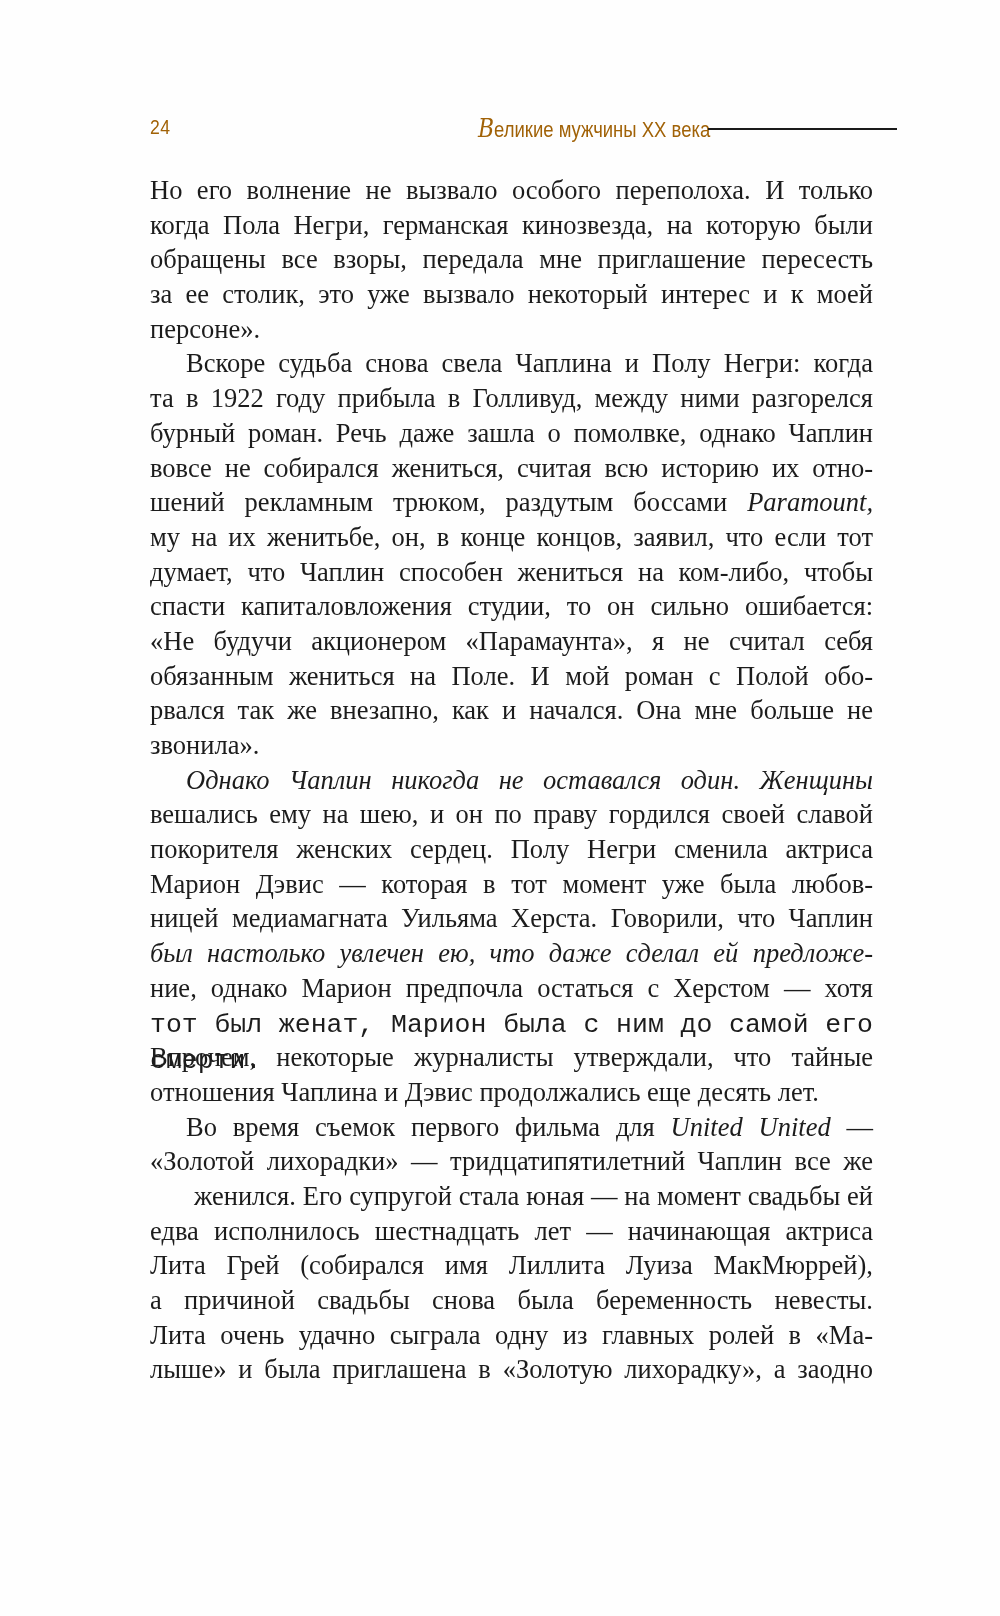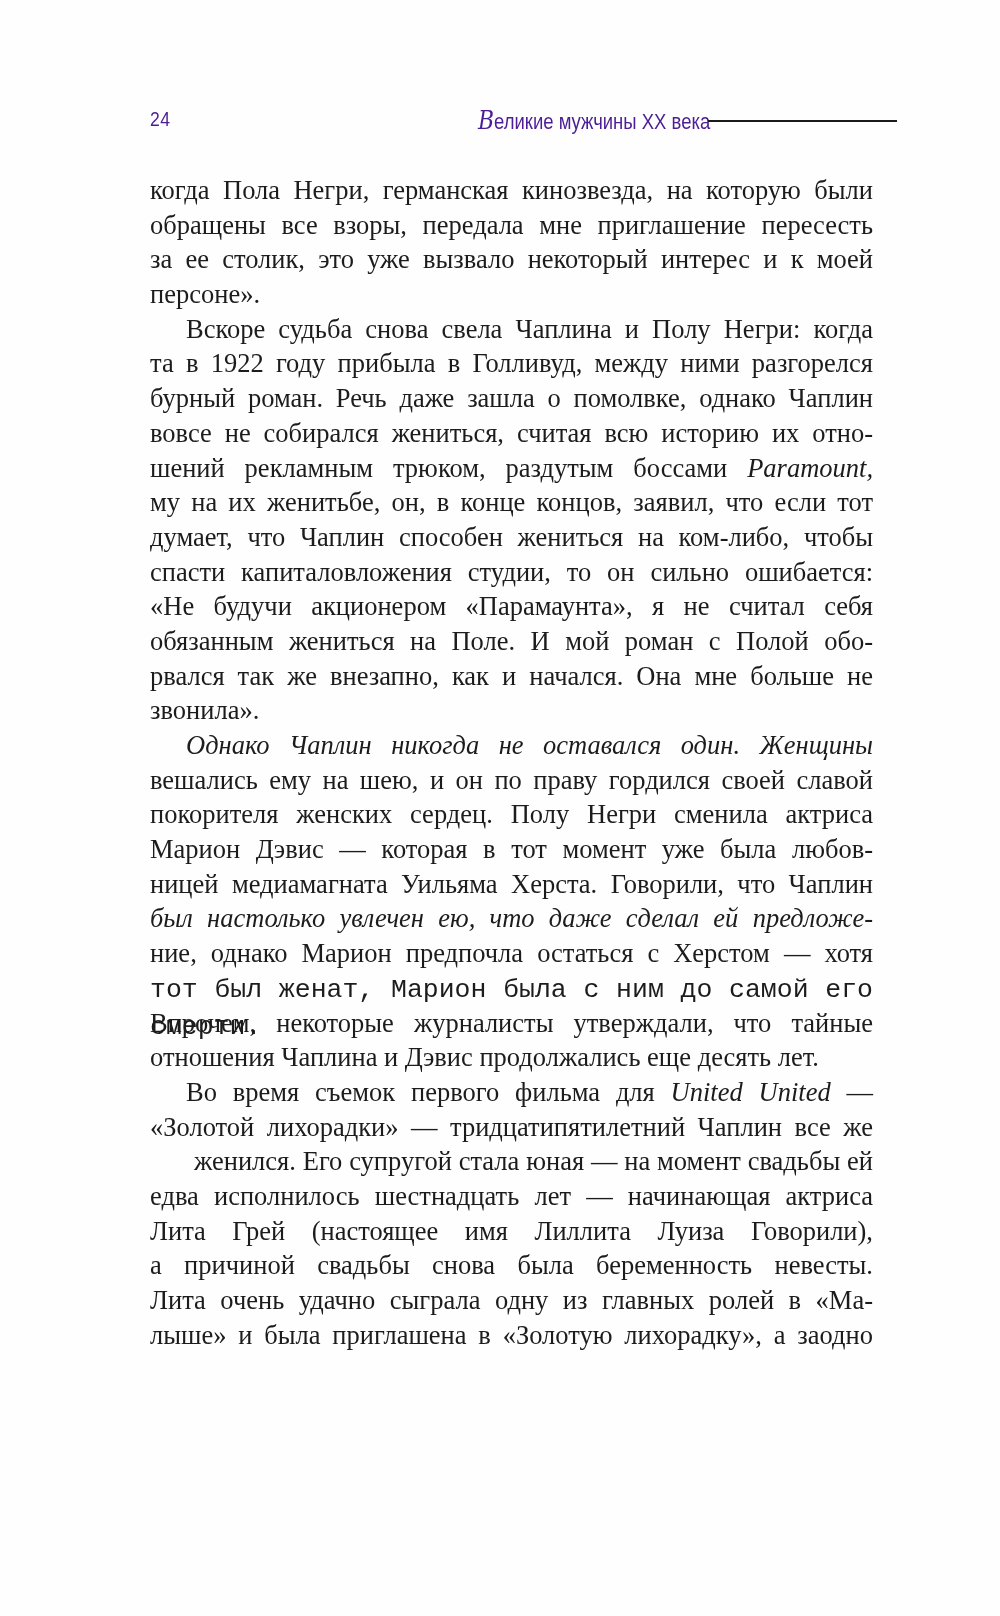--- a/index.html
+++ b/index.html
@@ -1,20 +1,20 @@
 <!DOCTYPE html>
 <html><head>
 <meta charset="utf-8">
 <style>
   html, body { margin: 0; padding: 0; background: #ffffff; }
   body { width: 1000px; height: 1616px; position: relative; overflow: hidden; }
   .page { position: absolute; left: 0; top: 0; width: 1000px; height: 1616px; background: #fefefe; }
   .header {
-    position: absolute; left: 150px; top: 100px; width: 748px; height: 40px;
-    font-family: "Liberation Sans", "DejaVu Sans", sans-serif; color: #4c1d95;
+    position: absolute; left: 150px; top: 108px; width: 748px; height: 40px;
+    font-family: "Liberation Sans", "DejaVu Sans", sans-serif; color: #a16207;
   }
   .page-number { position: absolute; left: 0; top: 8px; font-size: 20px; letter-spacing: 0.5px; transform: scaleX(0.88); transform-origin: left; }
   .running-title { position: absolute; left: 328px; top: 5px; font-size: 22px; white-space: nowrap; transform: scaleX(0.84); transform-origin: left; }
   .running-title .initial { font-family: "DejaVu Serif", serif; font-style: italic; font-size: 26px; }
   .header-rule { position: absolute; left: 558px; top: 20px; width: 189px; height: 2px; background: #1a1a1a; }
   .body-text {
     position: absolute; left: 150px; top: 173px; width: 723px;
     font-family: "Liberation Serif", "DejaVu Serif", serif; font-size: 26.5px; line-height: 34.7px;
     color: #1c1c1c; text-align: justify;
   }
@@ -29,20 +29,21 @@
 
 <div class="page">
   <div class="header">
     <span class="page-number">24</span>
     <span class="running-title"><span class="initial">В</span><span>еликие мужчины XX века</span></span>
     <div class="header-rule"></div>
   </div>
 
   <div class="body-text" id="body-text">
       <div>
+        <span class="line"><span style="white-space: normal;">Но его волнение не вызвало особого переполоха. И только</span></span>
         <span class="line"><span style="white-space: normal;">когда Пола Негри, германская кинозвезда, на которую были</span></span>
         <span class="line"><span style="white-space: normal;">обращены все взоры, передала мне приглашение пересесть</span></span>
         <span class="line"><span style="white-space: normal;">за ее столик, это уже вызвало некоторый интерес и к моей</span></span>
         <span class="line last"><span style="white-space: normal;">персоне».</span></span>
       </div>
       <div>
         <span class="line indent"><span style="white-space: normal;">Вскоре судьба снова свела Чаплина и Полу Негри: когда</span></span>
         <span class="line"><span style="white-space: normal;">та в 1922 году прибыла в Голливуд, между ними разгорелся</span></span>
         <span class="line"><span style="white-space: normal;">бурный роман. Речь даже зашла о помолвке, однако Чаплин</span></span>
         <span class="line"><span style="white-space: normal;">вовсе не собирался жениться, считая всю историю их отно-</span></span>
@@ -65,19 +66,19 @@
         <span class="line"><span style="white-space: normal;">ние, однако Марион предпочла остаться с Херстом — хотя</span></span>
         <span class="line"><span style="white-space: normal; font-family: Liberation Mono, monospace;">тот был женат, Марион была с ним до самой его смерти.</span></span>
         <span class="line"><span style="white-space: normal;">Впрочем, некоторые журналисты утверждали, что тайные</span></span>
         <span class="line last"><span style="white-space: normal;">отношения Чаплина и Дэвис продолжались еще десять лет.</span></span>
       </div>
       <div>
         <span class="line indent"><span style="white-space: normal;">Во время съемок первого фильма для </span><span class="it" style="white-space: normal;">United United</span><span style="white-space: normal;"> —</span></span>
         <span class="line"><span style="white-space: normal;">«Золотой лихорадки» — тридцатипятилетний Чаплин все же</span></span>
         <span class="line"><span style="white-space: normal; margin-left: 44px;">женился. Его супругой стала юная — на момент свадьбы ей</span></span>
         <span class="line"><span style="white-space: normal;">едва исполнилось шестнадцать лет — начинающая актриса</span></span>
-        <span class="line"><span style="white-space: normal;">Лита Грей (настоящее имя Лиллита Луиза Говорили),</span></span>
+        <span class="line"><span style="white-space: normal;">Лита Грей (собирался имя Лиллита Луиза МакМюррей),</span></span>
         <span class="line"><span style="white-space: normal;">а причиной свадьбы снова была беременность невесты.</span></span>
         <span class="line"><span style="white-space: normal;">Лита очень удачно сыграла одну из главных ролей в «Ма-</span></span>
         <span class="line"><span style="white-space: normal;">лыше» и была приглашена в «Золотую лихорадку», а заодно</span></span>
       </div>
     </div>
 </div>
 
 </body></html>

